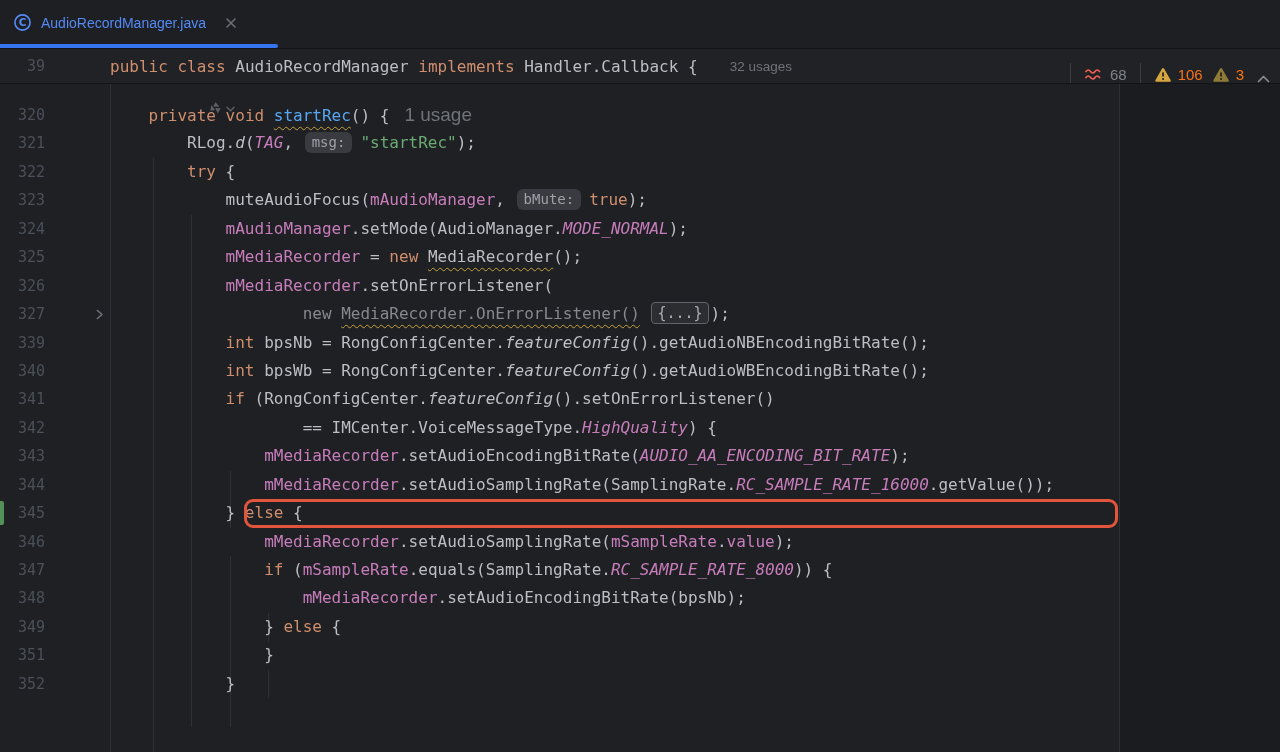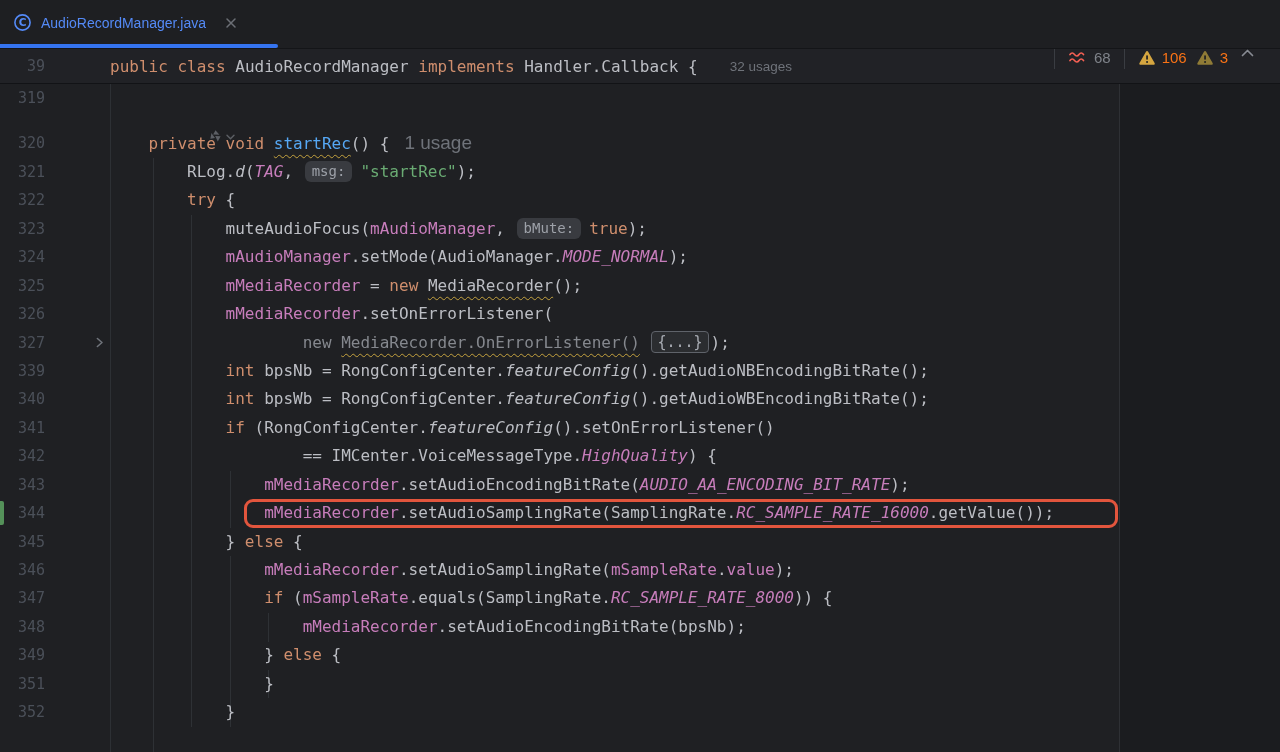--- a/index.html
+++ b/index.html
@@ -24,21 +24,21 @@
     border-radius:0 2px 2px 0;}
 
   
   .sticky{position:relative;display:flex;align-items:center;height:35px;background:var(--sticky-bg);
     border-bottom:1px solid #121316;}
   .sticky .gut{width:45px;text-align:right;color:var(--lnum);
     font:15px "DejaVu Sans Mono",monospace;}
   .sticky .fz{width:65px;}
   .sticky .hcode{font:16px "DejaVu Sans Mono",monospace;white-space:pre;line-height:35px;}
   .usg-inline{color:var(--usage);font:13.5px "Liberation Sans",sans-serif;margin-left:32px;}
-  .inspections{position:absolute;right:26px;top:0;height:100%;display:flex;align-items:flex-start;
+  .inspections{position:absolute;right:10px;top:0;height:100%;display:flex;align-items:flex-end;
     gap:9px;background:var(--sticky-bg);padding-left:6px;}
   .insp-count{font-size:15px;}
   .c-dim{color:#7f838a}.c-lite{color:#f97316}
   .vdiv{width:1px;height:20px;background:#3a3d42;margin:0 4px;}
   .insp-group{display:flex;align-items:center;gap:6px;cursor:pointer;}
   .chev-btn{display:flex;align-items:center;margin-left:4px;cursor:pointer;}
 
   
   .editor{position:relative;height:668px;background:var(--editor-bg);overflow:hidden;}
   .gutter-sep{position:absolute;left:110px;top:0;width:1px;height:100%;background:#2d3034;z-index:3;}
@@ -135,25 +135,20 @@
       <span class="chev-btn">
         <svg width="13" height="8" viewBox="0 0 13 8">
           <path d="M1.5 6.5 L6.5 1.5 L11.5 6.5" fill="none" stroke="#878b92" stroke-width="1.7" stroke-linecap="round" stroke-linejoin="round"></path>
         </svg>
       </span>
     </div>
   </div>
 
   <div class="editor">
     <div id="editor-lines">
-        <div class="row">
-          <div class="gut">319</div>
-          <div class="fz"></div>
-          <div class="ln"></div>
-        </div>
         <div class="row inlay-row" style="height: 17px;">
           <div class="gut"></div>
           <div class="fz"></div>
           <div class="ln">
       <span class="anno"><svg width="15" height="15" viewBox="0 0 15 15">
   <g fill="#5c5f65">
     <path d="M7.5 1.2 L11.4 5.8 L5.2 5.4 Z"></path>
     <path d="M12.6 7.2 L9.8 12.6 L7.2 7.0 Z"></path>
     <path d="M2.4 9.8 L3.4 3.9 L7.0 9.0 Z"></path>
   </g>

